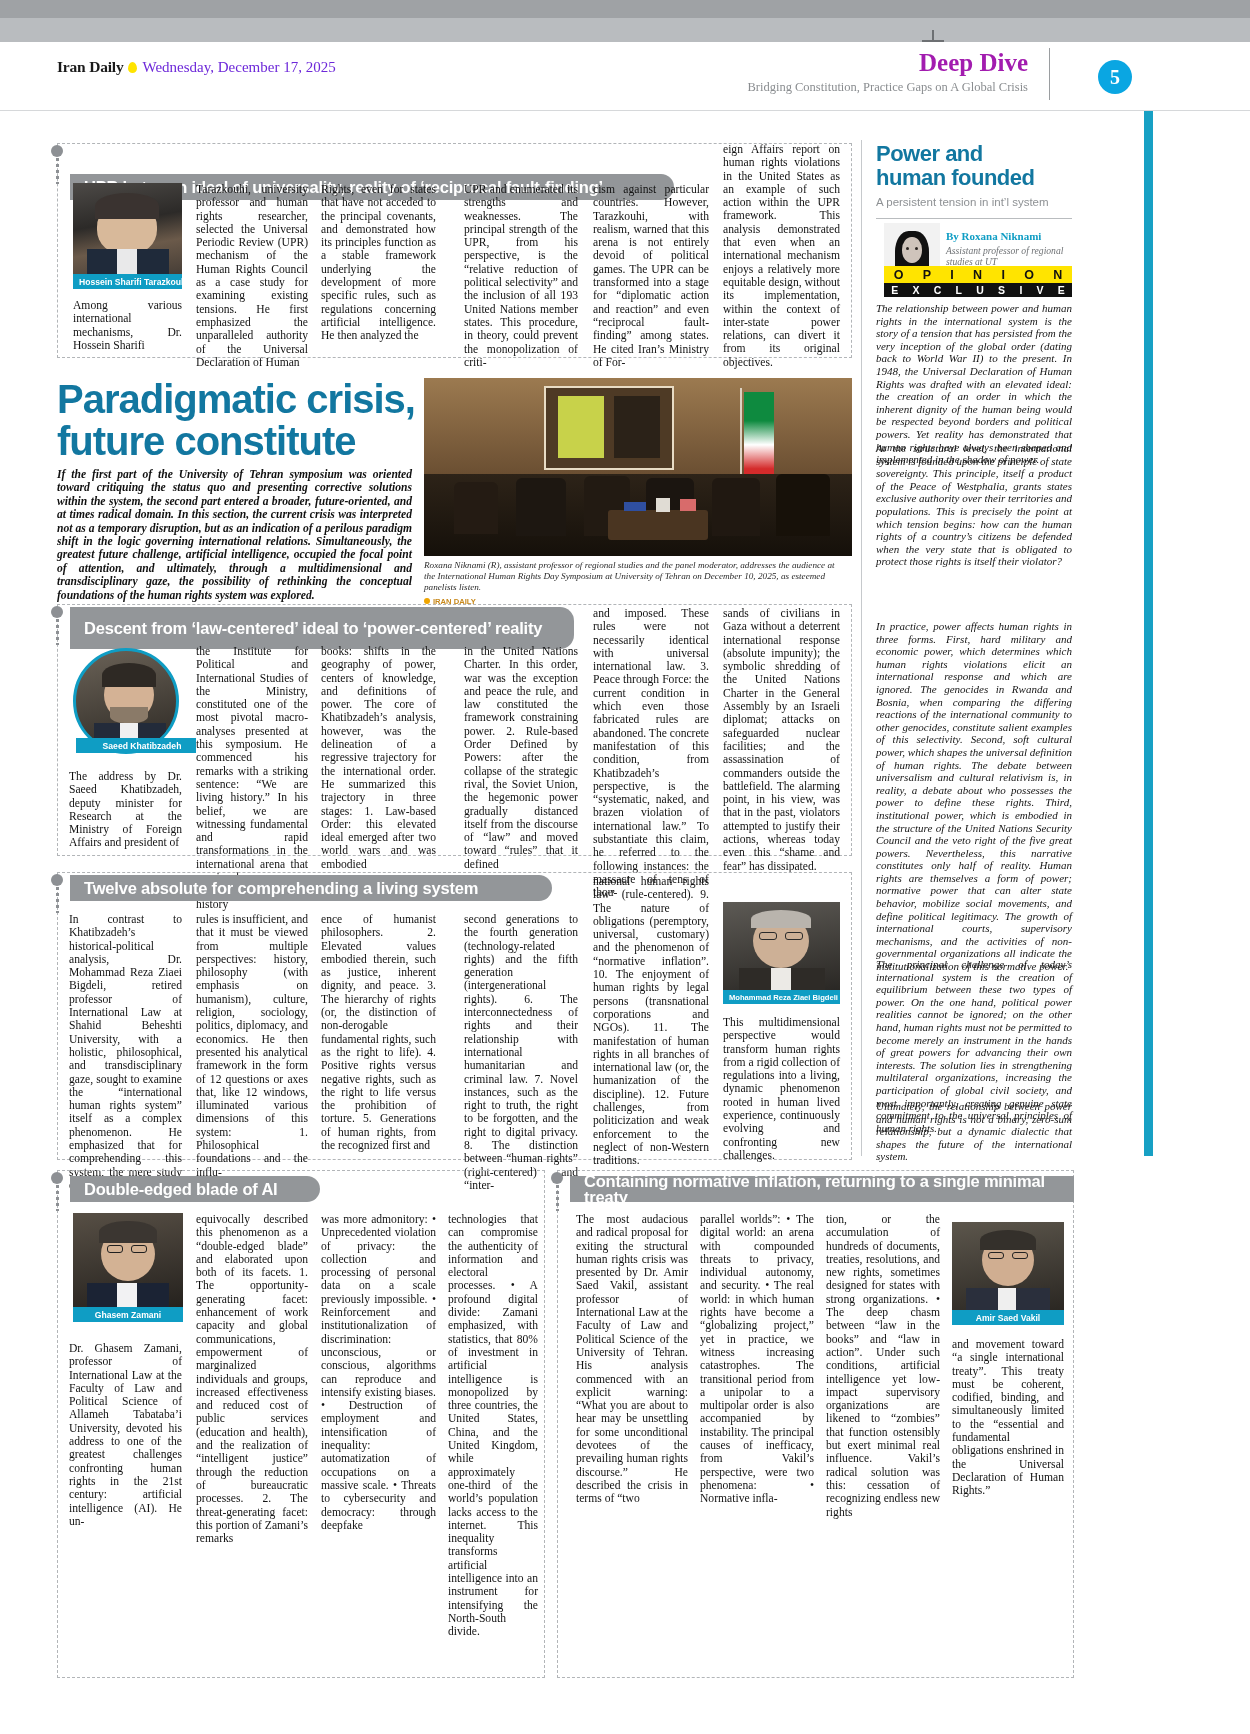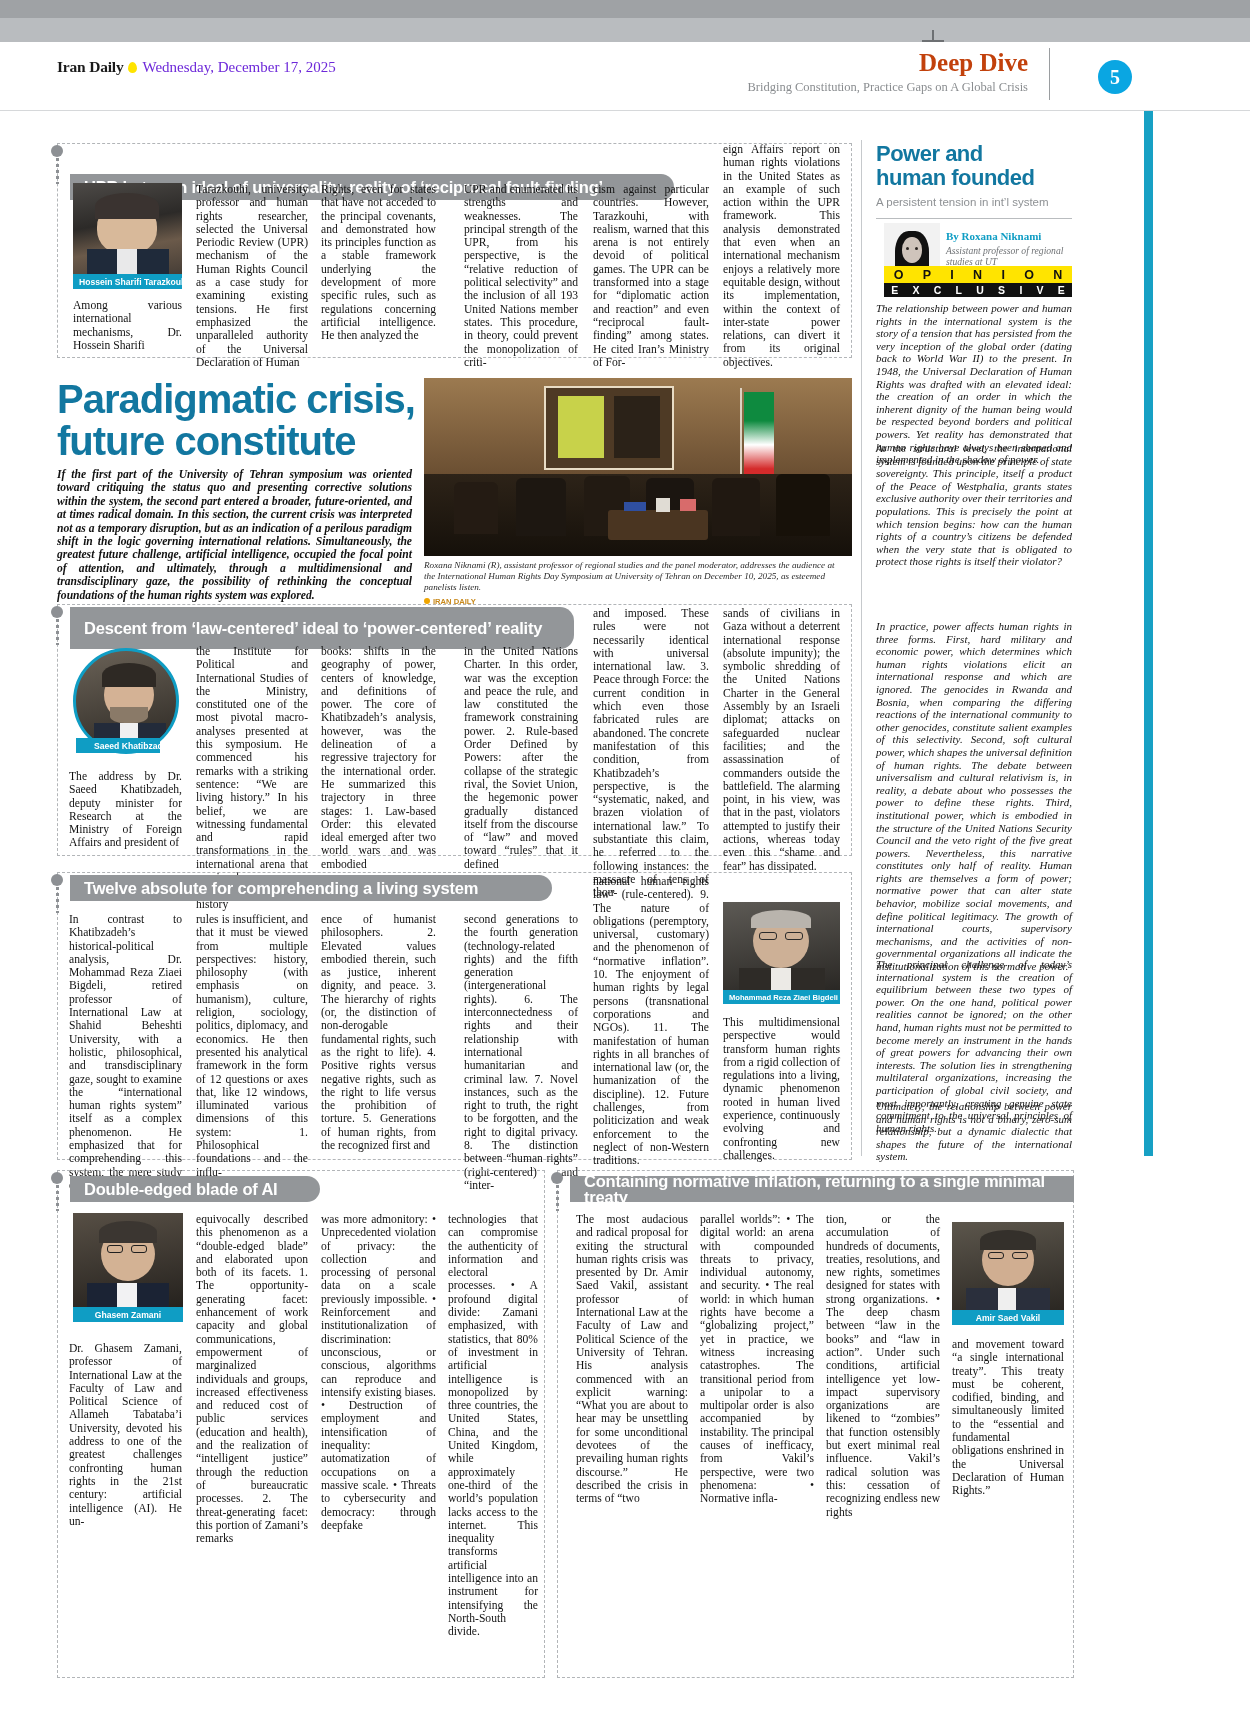--- a/index.html
+++ b/index.html
@@ -20,21 +20,21 @@
   .crop-mark:before { content:""; position:absolute; left:0; top:10px; width:22px; height:1.5px; background:#6d7073; }
   .crop-mark:after  { content:""; position:absolute; left:10px; top:0; width:1.5px; height:22px; background:#6d7073; }
 
   
   .masthead { position:absolute; left:0; top:42px; width:1250px; height:68px; background:#fff; }
   .mast-left { position:absolute; left:57px; top:16px; display:flex; align-items:center; gap:5px; }
   .mast-brand { font-family:"Liberation Serif", serif; font-weight:bold; font-size:15.5px; letter-spacing:-.2px; color:#1a1a1a; }
   .mast-dot { width:9px; height:11px; background:#ffe400; border-radius:50% 50% 50% 50%/60% 60% 40% 40%; display:inline-block; }
   .mast-date { font-family:"Liberation Serif", serif; font-size:15px; color:#6d28d9; }
   .mast-right { position:absolute; right:222px; top:8px; text-align:right; }
-  .mast-title { font-family:"Liberation Serif", serif; font-weight:bold; font-size:25px; color:#c2410c; line-height:1.05; }
+  .mast-title { font-family:"Liberation Serif", serif; font-weight:bold; font-size:25px; color:#a21caf; line-height:1.05; }
   .mast-sub { font-family:"Liberation Serif", serif; font-size:12.5px; color:#8a8d90; margin-top:4px; }
   .mast-rule { position:absolute; right:200px; top:48px; width:1px; height:52px; background:#9a9da0; }
   .pagenum { position:absolute; right:118px; top:60px; width:34px; height:34px; border-radius:50%; background:#0aa6e2; color:#fff;
              font-family:"Liberation Serif", serif; font-weight:bold; font-size:20px; display:flex; align-items:center; justify-content:center; }
   .mast-hr { position:absolute; left:0; top:110px; width:1250px; height:1px; background:#d6d8da; }
   .rail-accent { position:absolute; right:97px; top:111px; width:9px; height:1045px; background:#17a0c4; }
 
   
   .panel { position:absolute; border:1px dashed #b2b5b8; }
   .bullet-dot { position:absolute; width:12px; height:12px; border-radius:50%; background:#8d9094; }
@@ -221,21 +221,21 @@
 </div>
 
 <div class="portrait-round" style="left:73px; top:648px; width:106px; height:106px;
   background:linear-gradient(165deg,#6a6257,#2c2823);">
   <div style="position:absolute;left:28px;top:18px;width:50px;height:52px;border-radius:50%;background:#d4b295;"></div>
   <div style="position:absolute;left:26px;top:12px;width:54px;height:24px;border-radius:50% 50% 0 0;background:#2e2924;"></div>
   <div style="position:absolute;left:34px;top:56px;width:38px;height:16px;background:#8a7a68;border-radius:0 0 40% 40%;"></div>
   <div style="position:absolute;left:18px;top:72px;width:72px;height:36px;background:#232b3a;"></div>
   <div style="position:absolute;left:44px;top:72px;width:18px;height:36px;background:#f0f0f1;"></div>
 </div>
-<div class="namebadge" style="left:76px; top:738px; width:84px;padding-left:18px;">Saeed Khatibzadeh</div>
+<div class="namebadge" style="left:76px; top:738px; width:120px;padding-left:18px;">Saeed Khatibzadeh</div>
 
 <div class="col" style="left:69px; top:770px; width:113px;">The address by Dr. Saeed Khatibzadeh, deputy minister for Research at the Ministry of Foreign Affairs and president of</div>
 <div class="col" style="left:196px; top:645px; width:112px;">the Institute for Political and International Studies of the Ministry, constituted one of the most pivotal macro-analyses presented at this symposium. He commenced his remarks with a striking sentence: “We are living history.” In his belief, we are witnessing fundamental and rapid transformations in the international arena that previously were encountered only in history</div>
 <div class="col" style="left:321px; top:645px; width:115px;">books: shifts in the geography of power, centers of knowledge, and definitions of power.
 The core of Khatibzadeh’s analysis, however, was the delineation of a regressive trajectory for the international order. He summarized this trajectory in three stages:
 1. Law-based Order: this elevated ideal emerged after two world wars and was embodied</div>
 <div class="col" style="left:464px; top:645px; width:114px;">in the United Nations Charter. In this order, war was the exception and peace the rule, and law constituted the framework constraining power.
 2. Rule-based Order Defined by Powers: after the collapse of the strategic rival, the Soviet Union, the hegemonic power gradually distanced itself from the discourse of “law” and moved toward “rules” that it defined</div>
 <div class="col" style="left:593px; top:607px; width:116px;">and imposed. These rules were not necessarily identical with universal international law.
 3. Peace through Force: the current condition in which even those fabricated rules are abandoned. The concrete manifestation of this condition, from Khatibzadeh’s perspective, is the “systematic, naked, and brazen violation of international law.” To substantiate this claim, he referred to the following instances: the massacre of tens of thou-</div>

